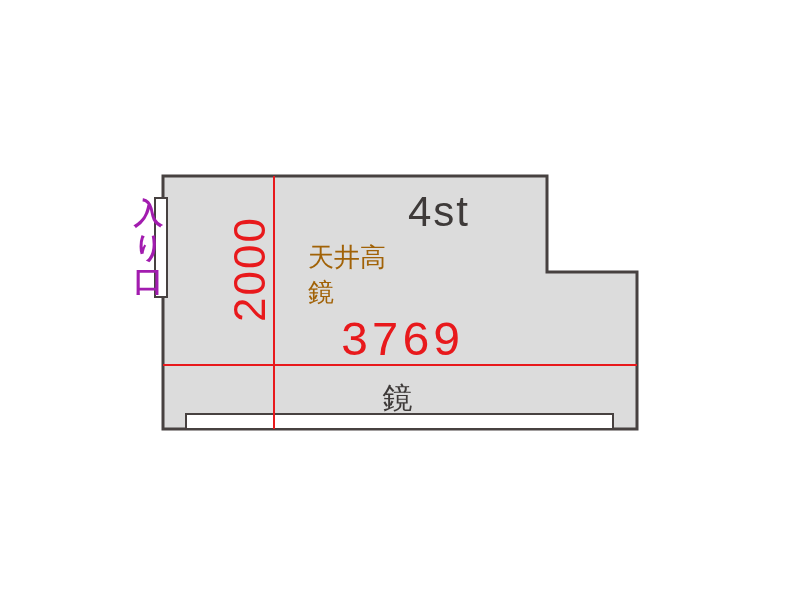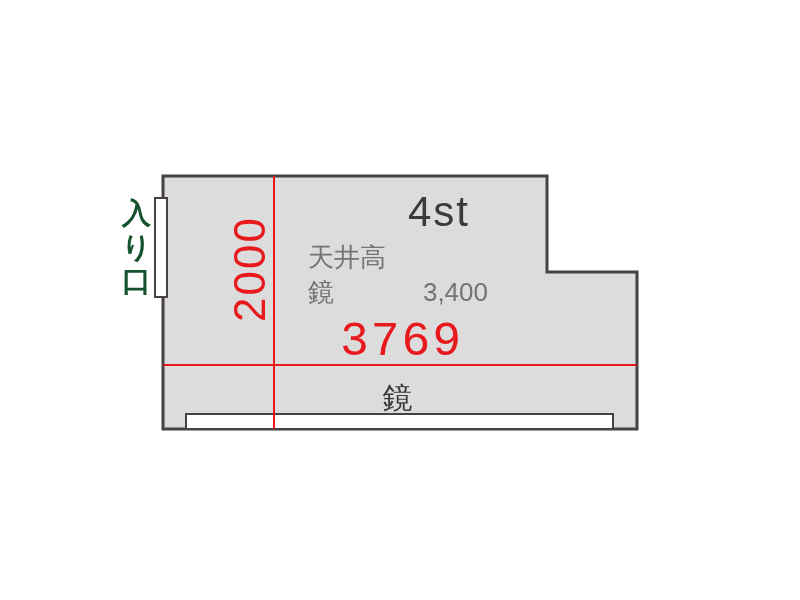--- a/index.html
+++ b/index.html
@@ -16,47 +16,47 @@
     overflow: hidden;
   }
   .canvas svg {
     position: absolute;
     left: 0;
     top: 0;
   }
   .abs { position: absolute; }
 
   .entrance-label {
-    left: 120px;
+    left: 132px;
     top: 196px;
     width: 33px;
     font-size: 29px;
     line-height: 34px;
-    color: #14532d;
+    color: #a21caf;
     text-align: center;
     word-break: break-all;
     font-weight: bold;
   }
   .room-title {
     left: 330px;
     top: 191px;
     width: 140px;
     text-align: right;
     font-size: 42px;
     line-height: 1;
     letter-spacing: 2px;
     color: #3e3a39;
   }
   .room-specs {
     left: 308px;
     top: 240px;
     width: 180px;
     font-size: 26px;
     line-height: 35px;
-    color: #737373;
+    color: #a16207;
   }
   .spec-row {
     display: flex;
     justify-content: space-between;
     height: 35px;
   }
   .width-dimension-value {
     left: 320px;
     top: 320px;
     width: 163px;
@@ -109,21 +109,20 @@
   <div class="abs entrance-label">入り口</div>
 
   <div class="abs room-title">4st</div>
 
   <div class="abs room-specs">
     <div class="spec-row">
       <span>天井高</span>
     </div>
     <div class="spec-row">
       <span>鏡</span>
-      <span>3,400</span>
     </div>
   </div>
 
   <div class="abs width-dimension-value">3769</div>
 
   <div class="abs height-dimension-value">2000</div>
 
   <div class="abs mirror-label">鏡</div>
 
 </div>

